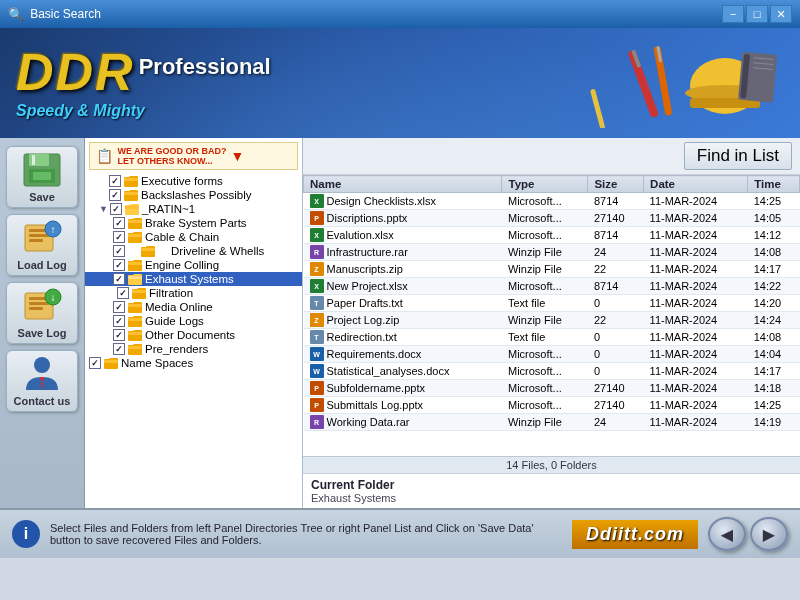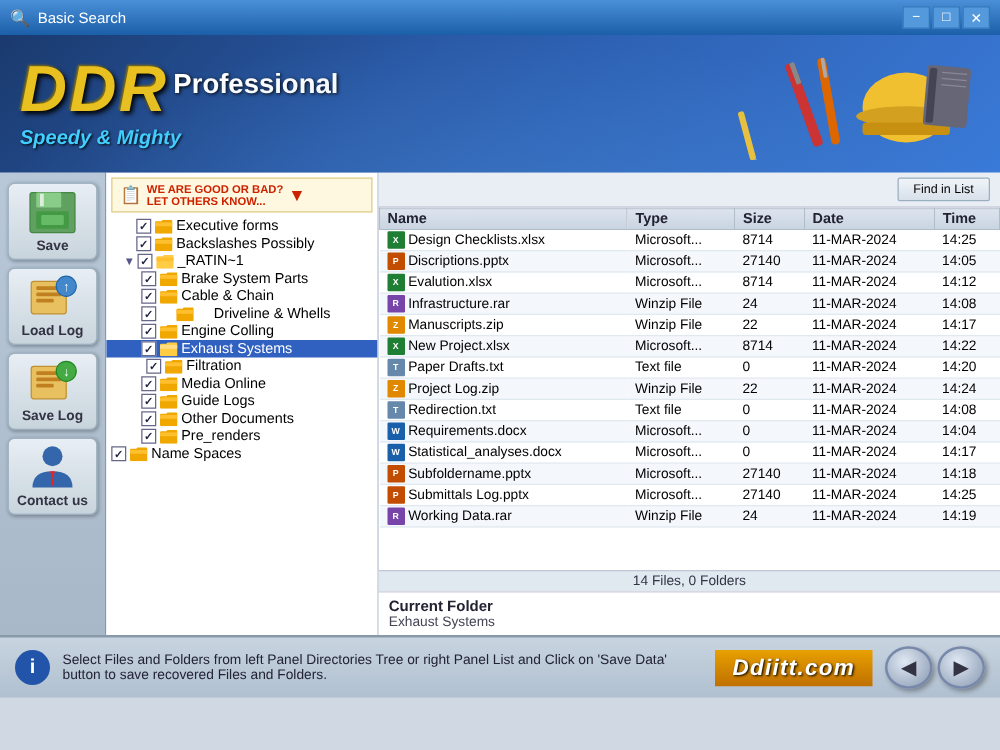--- a/index.html
+++ b/index.html
@@ -195,21 +195,21 @@
       display: flex;
       justify-content: flex-end;
       padding: 4px 8px;
       background: #e8eef4;
       border-bottom: 1px solid #ccd;
     }
     #find-in-list-btn {
       background: linear-gradient(to bottom, #f0f4f8, #d8e0ea);
       border: 1px solid #9aafbf;
       padding: 3px 12px;
-      font-size: 10px;
+      font-size: 17px;
       cursor: pointer;
       border-radius: 2px;
     }
 
     
     #file-table {
       flex: 1;
       overflow-y: auto;
       overflow-x: auto;
     }

